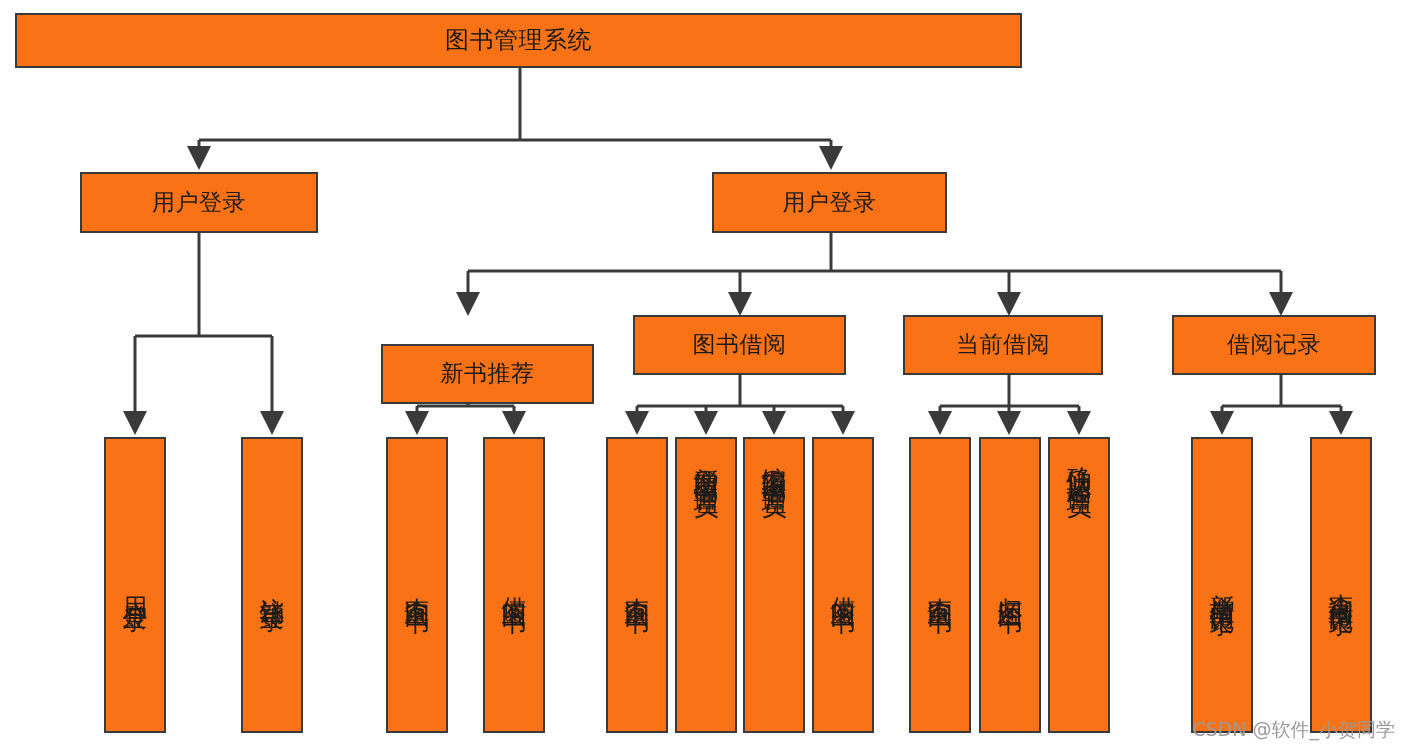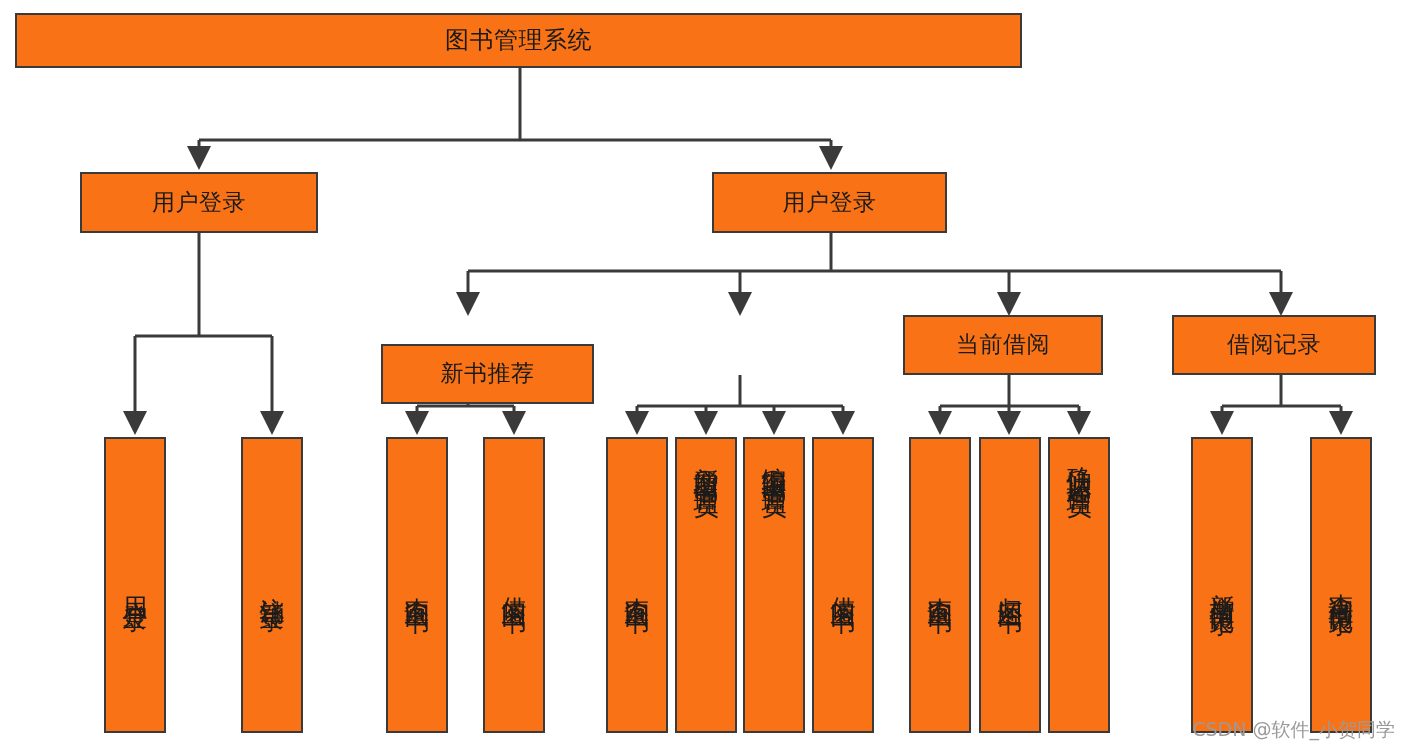--- a/index.html
+++ b/index.html
@@ -122,20 +122,23 @@
   <div class="node h" style="left:80px;top:172px;width:238px;height:61px;">
     <span class="lbl">用户登录</span>
   </div>
   <div class="node h" style="left:712px;top:172px;width:235px;height:61px;">
     <span class="lbl">用户登录</span>
   </div>
 
   <div class="node h" style="left:381px;top:315px;width:213px;height:60px;margin-top:29px;">
     <span class="lbl">新书推荐</span>
   </div>
+  <div class="node h" style="left:633px;top:315px;width:213px;height:60px;">
+    <span class="lbl">图书借阅</span>
+  </div>
   <div class="node h" style="left:903px;top:315px;width:200px;height:60px;">
     <span class="lbl">当前借阅</span>
   </div>
   <div class="node h" style="left:1172px;top:315px;width:204px;height:60px;">
     <span class="lbl">借阅记录</span>
   </div>
 
   <div class="node v mid" style="left:104px;top:437px;width:62px;height:296px;">
     <span class="lbl">用户登录</span>
   </div>

